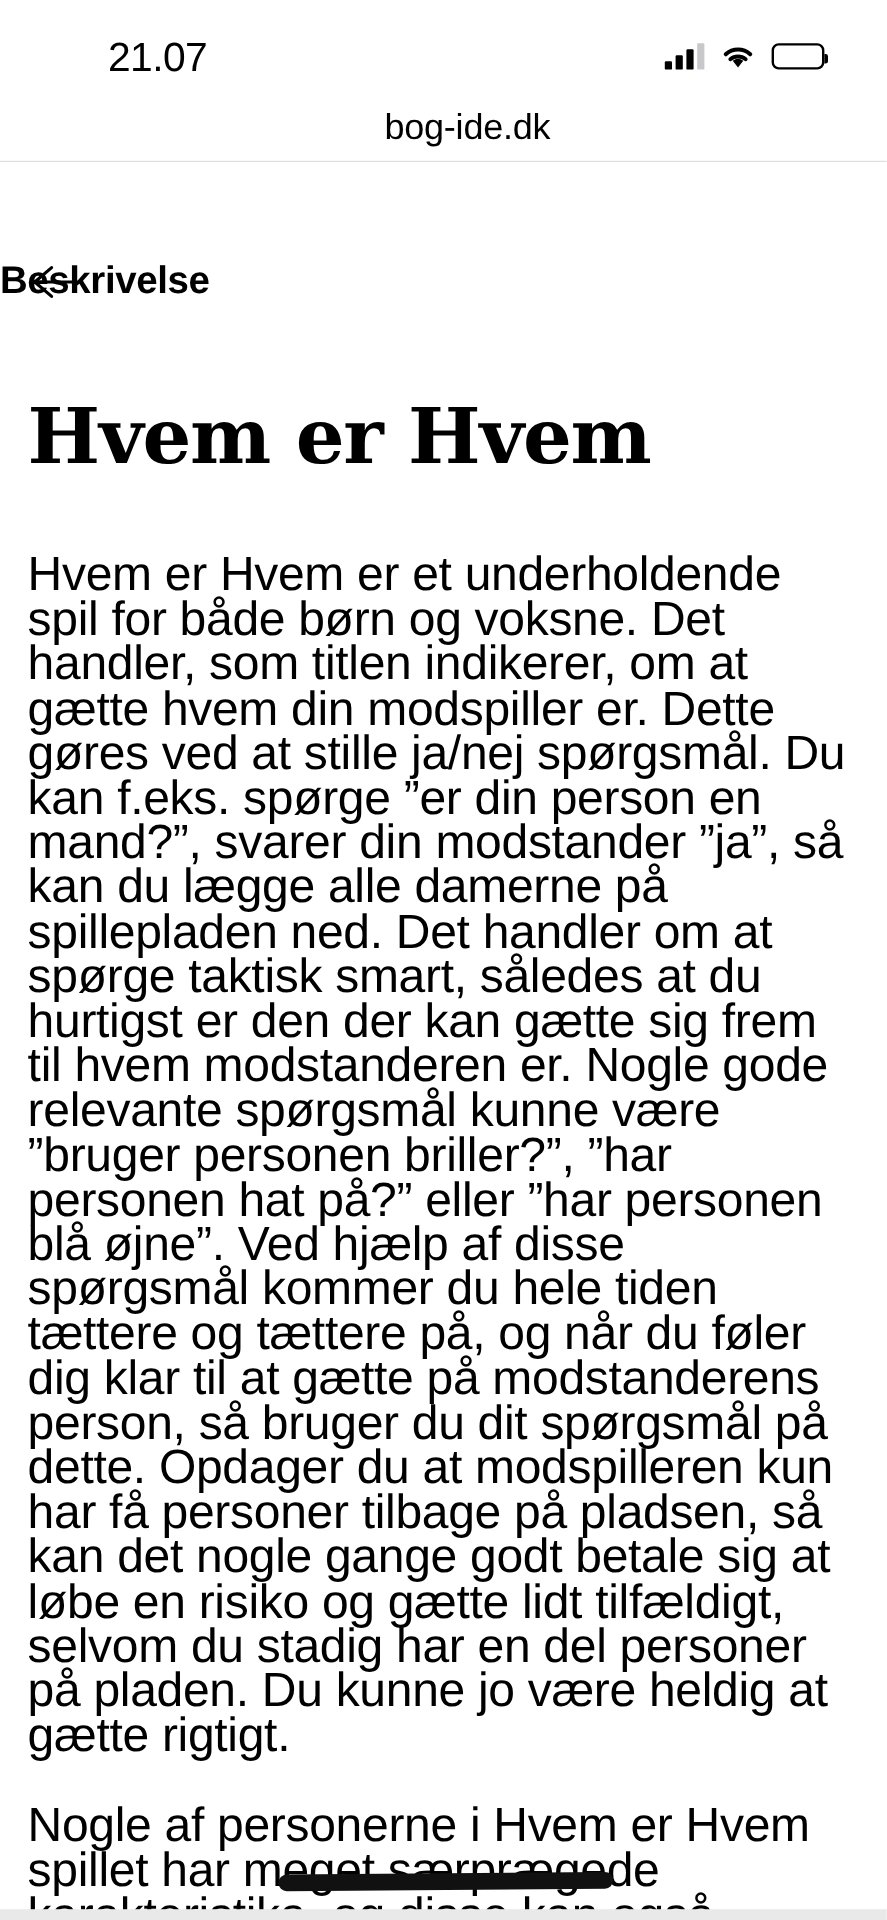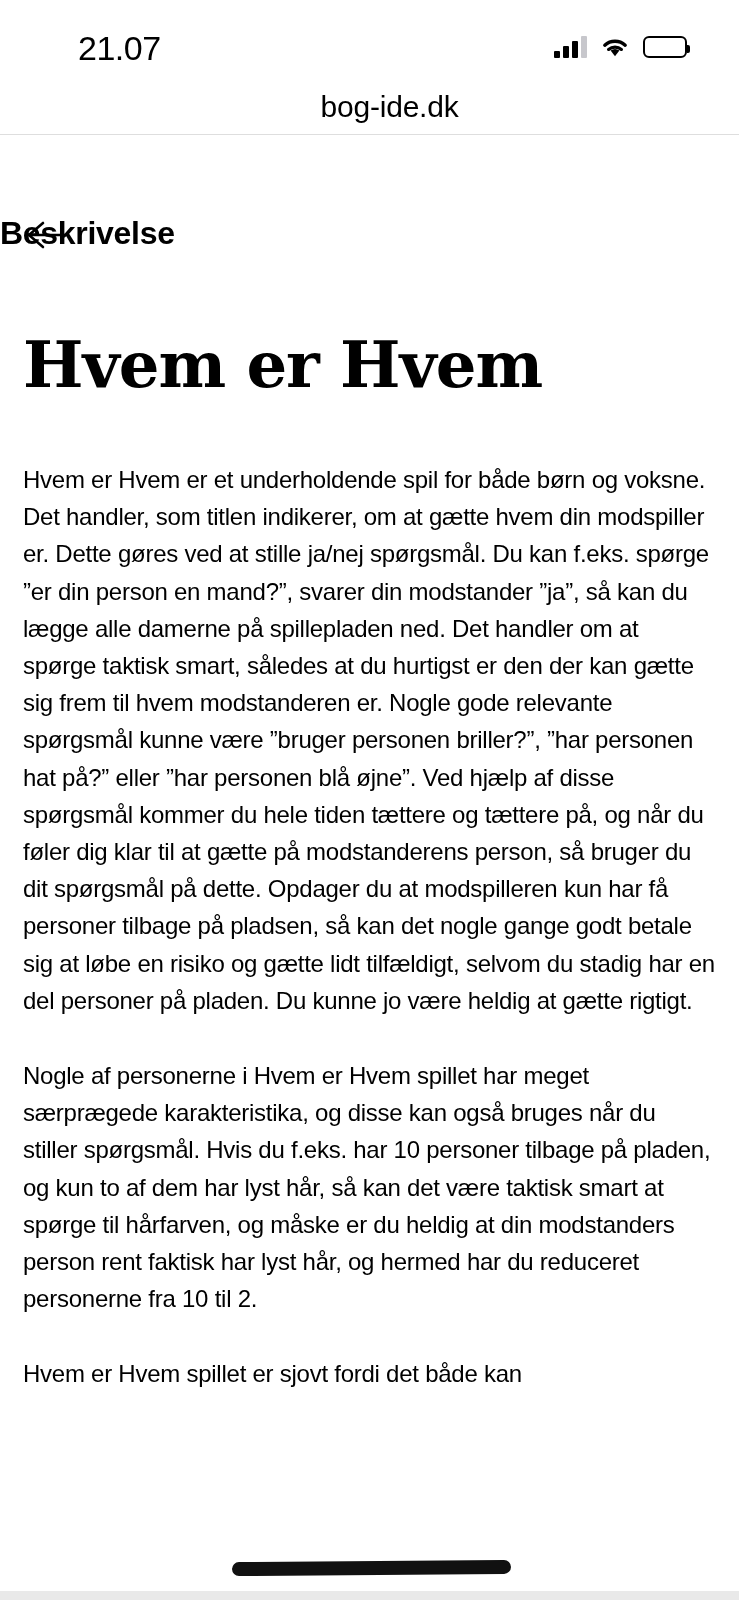--- a/index.html
+++ b/index.html
@@ -13,20 +13,21 @@
     overflow: hidden;
     font-family: "Liberation Sans", sans-serif;
     color: #000000;
     position: relative;
   }
 
   
   .status-bar {
     height: 80px;
     position: relative;
+    margin-left: 12px;
   }
   .status-time {
     position: absolute;
     left: 78px;
     top: 28px;
     font-size: 34px;
     font-weight: 500;
     letter-spacing: -0.5px;
     color: #000;
     line-height: 40px;
@@ -135,21 +136,21 @@
     line-height: 60px;
     letter-spacing: -1px;
     margin: 0;
     padding-top: 12px;
   }
   .article-body {
     margin-top: 66px;
   }
   .article-body p {
     margin: 0 0 38px 0;
-    font-size: 24px;
+    font-size: 40px;
     line-height: 37.2px;
     letter-spacing: -0.25px;
     color: #000;
   }
   .article-body p:last-child { margin-bottom: 0; }
 
   
   .redaction-stroke {
     position: absolute;
     left: 232px;

